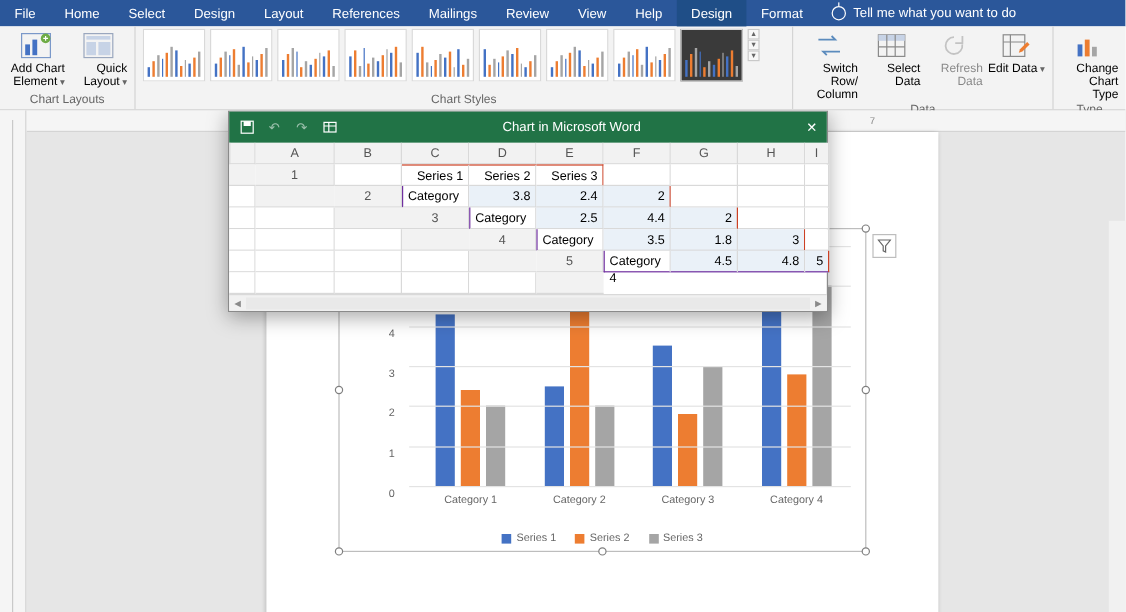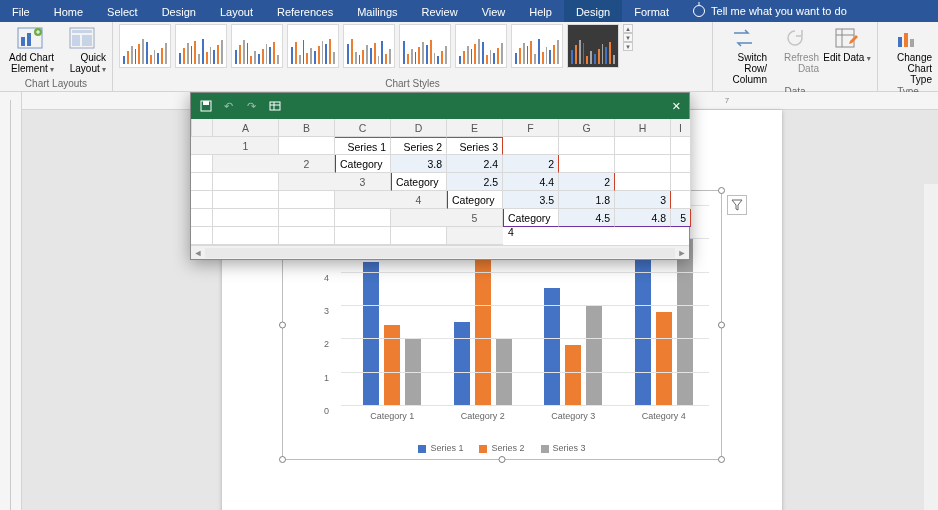--- a/index.html
+++ b/index.html
@@ -266,20 +266,32 @@
 
   <div class="group">
     <div class="group-row">
       <div class="big-btn">
         <div class="ico">
             <svg width="26" height="22">
               <path d="M4 6h14l-3-3M22 16H8l3 3" stroke="#5b8bbd" fill="none" stroke-width="1.5"></path>
             </svg>
           </div>
         <div class="lbl">Switch Row/ Column</div>
+      </div>
+      <div class="big-btn">
+        <div class="ico">
+            <svg width="26" height="22">
+              <rect x="2" y="2" width="22" height="18" fill="none" stroke="#8a8a8a"></rect>
+              <rect x="2" y="2" width="22" height="5" fill="#c7d3e6"></rect>
+              <line x1="9" y1="2" x2="9" y2="20" stroke="#8a8a8a"></line>
+              <line x1="16" y1="2" x2="16" y2="20" stroke="#8a8a8a"></line>
+              <line x1="2" y1="12" x2="24" y2="12" stroke="#8a8a8a"></line>
+            </svg>
+          </div>
+        <div class="lbl">Select Data</div>
       </div>
       <div class="big-btn" style="opacity:.45">
         <div class="ico">
             <svg width="26" height="22">
               <path d="M13 4a7 7 0 1 0 6.9 6" fill="none" stroke="#8a8a8a" stroke-width="1.5"></path>
               <path d="M20 3v6h-6" fill="none" stroke="#8a8a8a" stroke-width="1.5"></path>
             </svg>
           </div>
         <div class="lbl">Refresh Data</div>
       </div>
@@ -408,20 +420,21 @@
           </span>
         <span class="ticon" style="opacity:.55">↶</span>
         <span class="ticon" style="opacity:.55">↷</span>
         <span class="ticon">
             <svg width="12" height="12">
               <rect x="1" y="2" width="10" height="8" fill="none" stroke="#fff"></rect>
               <line x1="1" y1="5" x2="11" y2="5" stroke="#fff"></line>
               <line x1="5" y1="2" x2="5" y2="10" stroke="#fff"></line>
             </svg>
           </span>
+        <span class="spacer">Chart in Microsoft Word</span>
         <span class="close">✕</span>
       </div>
       <div class="grid" id="grid">
           <div class="corner"></div>
           <div class="colhdr">A</div>
           <div class="colhdr">B</div>
           <div class="colhdr">C</div>
           <div class="colhdr">D</div>
           <div class="colhdr">E</div>
           <div class="colhdr">F</div>

